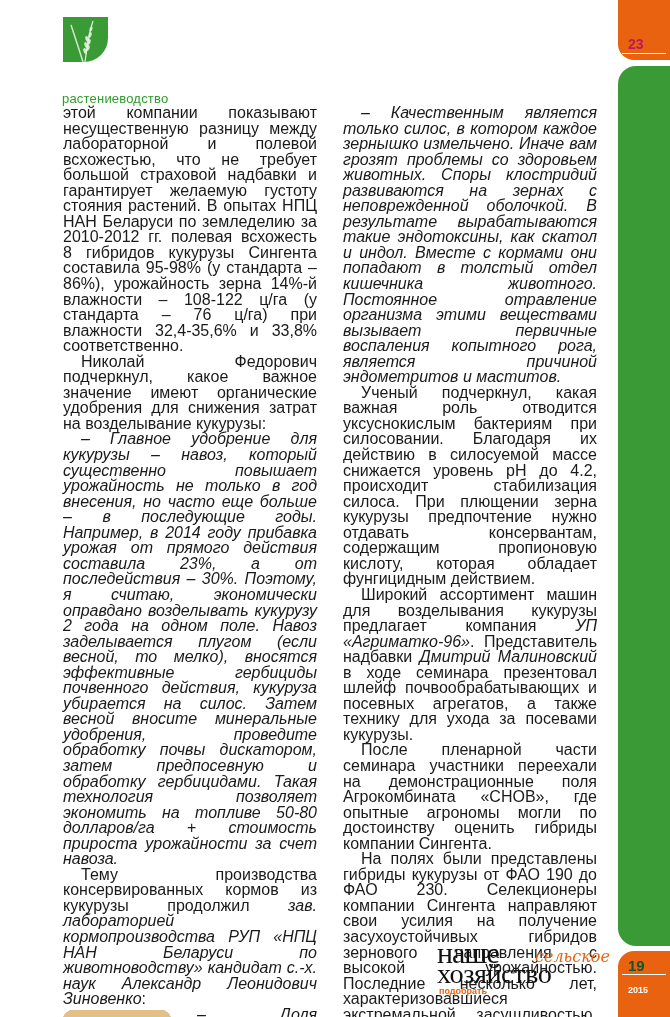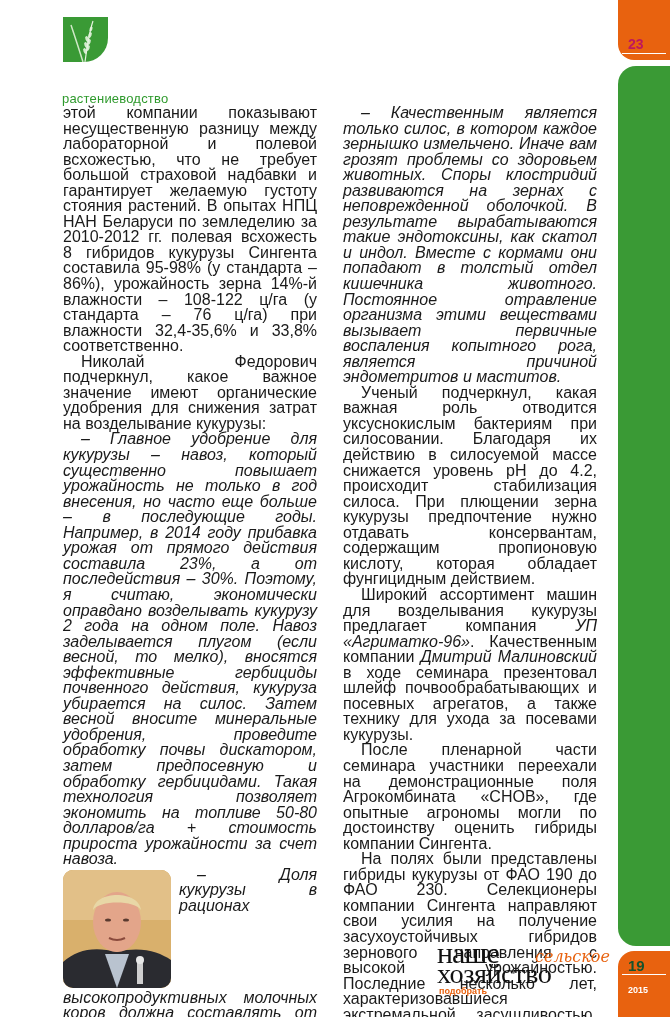--- a/index.html
+++ b/index.html
@@ -74,20 +74,21 @@
 <div class="page-num-top">23</div>
 <div class="strip strip-green"></div>
 <div class="strip strip-bottom"></div>
 <div class="issue-num">19</div>
 <div class="issue-year">2015</div>
 
 <div class="col col-left">
   <p class="noindent">этой компании показывают несущественную разницу между лабораторной и полевой всхожестью, что не требует большой страховой надбавки и гарантирует желаемую густоту стояния растений. В опытах НПЦ НАН Беларуси по земледелию за 2010-2012 гг. полевая всхожесть 8 гибридов кукурузы Сингента составила 95-98% (у стандарта – 86%), урожайность зерна 14%-й влажности – 108-122 ц/га (у стандарта – 76 ц/га) при влажности 32,4-35,6% и 33,8% соответственно.</p>
   <p>Николай Федорович подчеркнул, какое важное значение имеют органические удобрения для снижения затрат на возделывание кукурузы:</p>
   <p class="it">– Главное удобрение для кукурузы – навоз, который существенно повышает урожайность не только в год внесения, но часто еще больше – в последующие годы. Например, в 2014 году прибавка урожая от прямого действия составила 23%, а от последействия – 30%. Поэтому, я считаю, экономически оправдано возделывать кукурузу 2 года на одном поле. Навоз заделывается плугом (если весной, то мелко), вносятся эффективные гербициды почвенного действия, кукуруза убирается на силос. Затем весной вносите минеральные удобрения, проведите обработку почвы дискатором, затем предпосевную и обработку гербицидами. Такая технология позволяет экономить на топливе 50-80 долларов/га + стоимость прироста урожайности за счет навоза.</p>
+  <p><span>Тему производства консервированных кормов из кукурузы продолжил </span><span class="bi">зав. лабораторией кормопроизводства РУП «НПЦ НАН Беларуси по животноводству» кандидат с.-х. наук Александр Леонидович Зиновенко</span><span>:</span></p>
   <div class="photo">
     <svg viewBox="0 0 108 118">
       <rect width="108" height="118" fill="#d9b06c"></rect>
       <rect x="0" y="0" width="108" height="50" fill="#e2c088"></rect>
       <path d="M0 118 L0 92 C14 80, 30 76, 54 82 C78 76, 96 82, 108 90 L108 118 Z" fill="#2a2b30"></path>
       <path d="M42 84 L54 118 L66 84 Z" fill="#b9c3cf"></path>
       <ellipse cx="54" cy="52" rx="24" ry="30" fill="#e3a58a"></ellipse>
       <path d="M30 40 C32 20, 76 20, 78 40 C72 30, 36 30, 30 40 Z" fill="#e8d7a6"></path>
       <ellipse cx="45" cy="50" rx="3" ry="1.6" fill="#5a3a2f"></ellipse>
       <ellipse cx="63" cy="50" rx="3" ry="1.6" fill="#5a3a2f"></ellipse>
@@ -96,21 +97,21 @@
       <circle cx="77" cy="90" r="4" fill="#e7e7e7"></circle>
     </svg>
   </div>
   <p class="it">– Доля кукурузы в рационах высокопродуктивных молочных коров должна составлять от 30% до 50-60% по питательности. При таком уровне потребления кукурузного силоса процент восполнения за счет нерасщепляемой части протеина составляет 50% и более общей потребности животных (уровень протеина кукурузного силоса – 9-11%).</p>
   <p>Далее представитель зоотехнической науки обозначил показатели, отвечающие за качество</p>
 </div>
 
 <div class="col col-right">
   <p class="it">– Качественным является только силос, в котором каждое зернышко измельчено. Иначе вам грозят проблемы со здоровьем животных. Споры клостридий развиваются на зернах с неповрежденной оболочкой. В результате вырабатываются такие эндотоксины, как скатол и индол. Вместе с кормами они попадают в толстый отдел кишечника животного. Постоянное отравление организма этими веществами вызывает первичные воспаления копытного рога, является причиной эндометритов и маститов.</p>
   <p>Ученый подчеркнул, какая важная роль отводится уксуснокислым бактериям при силосовании. Благодаря их действию в силосуемой массе снижается уровень pH до 4.2, происходит стабилизация силоса. При плющении зерна кукурузы предпочтение нужно отдавать консервантам, содержащим пропионовую кислоту, которая обладает фунгицидным действием.</p>
-  <p><span>Широкий ассортимент машин для возделывания кукурузы предлагает компания </span><span class="bi">УП «Агриматко-96»</span><span>. Качественным компании </span><span class="bi">Дмитрий Малиновский</span><span> в ходе семинара презентовал шлейф почвообрабатывающих и посевных агрегатов, а также технику для ухода за посевами кукурузы.</span></p>
+  <p><span>Широкий ассортимент машин для возделывания кукурузы предлагает компания </span><span class="bi">УП «Агриматко-96»</span><span>. Представитель надбавки </span><span class="bi">Дмитрий Малиновский</span><span> в ходе семинара презентовал шлейф почвообрабатывающих и посевных агрегатов, а также технику для ухода за посевами кукурузы.</span></p>
   <p>После пленарной части семинара участники переехали на демонстрационные поля Агрокомбината «СНОВ», где опытные агрономы могли по достоинству оценить гибриды компании Сингента.</p>
   <p>На полях были представлены гибриды кукурузы от ФАО 190 до ФАО 230. Селекционеры компании Сингента направляют свои усилия на получение засухоустойчивых гибридов зернового направления с высокой урожайностью. Последние несколько лет, характеризовавшиеся экстремальной засушливостью, заставили многих специалистов пересмотреть свою стратегию выбора гибридов. Компания Сингента имеет в своем портфеле огромнейший выбор гибридов кукурузы, а потому каждое хозяйство может подобрать наиболее оптимальный для себя продукт с учетом своей специфики.</p>
 </div>
 
 <div class="mag-logo">
   <div class="mag-line1">наше</div>
   <div class="mag-script">сельское</div>
   <div class="mag-line2">хозяйство</div>
   <div class="mag-sub">подобрать</div>
 </div>

